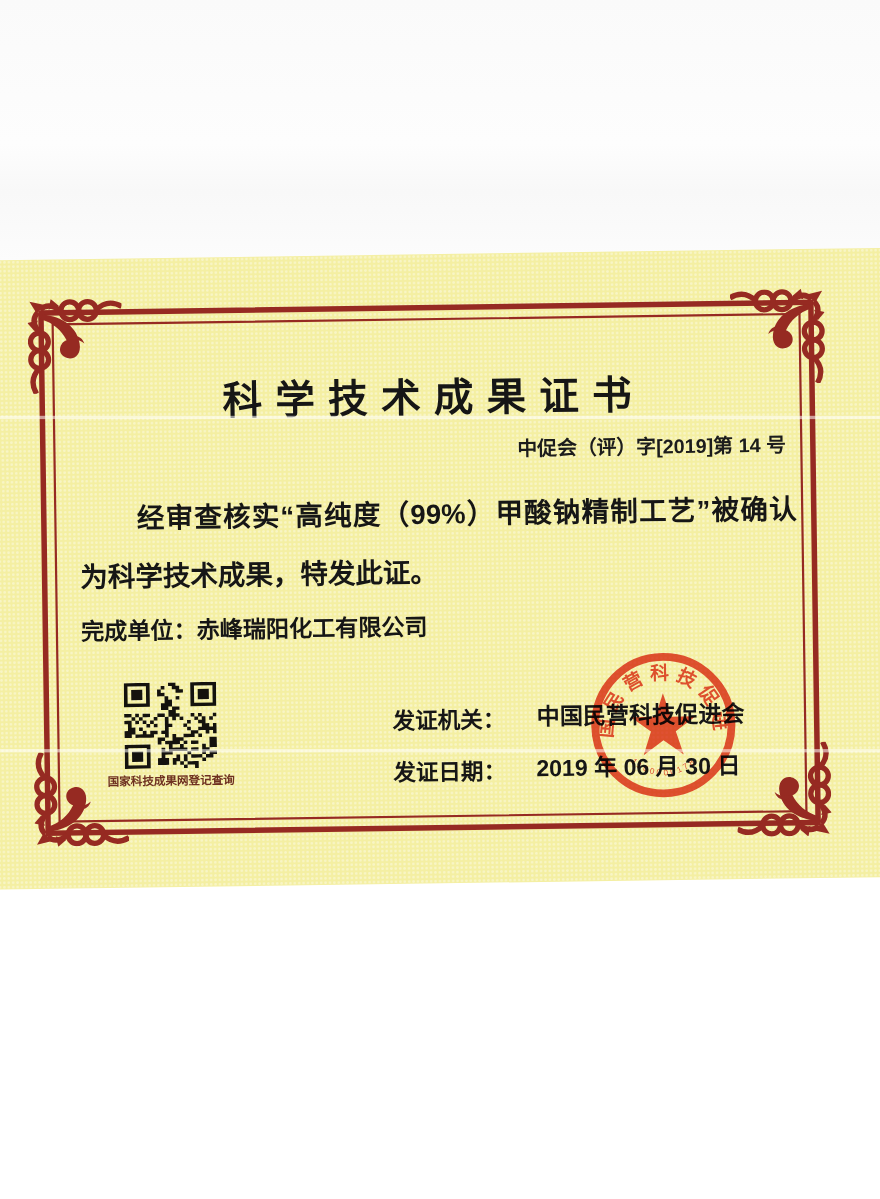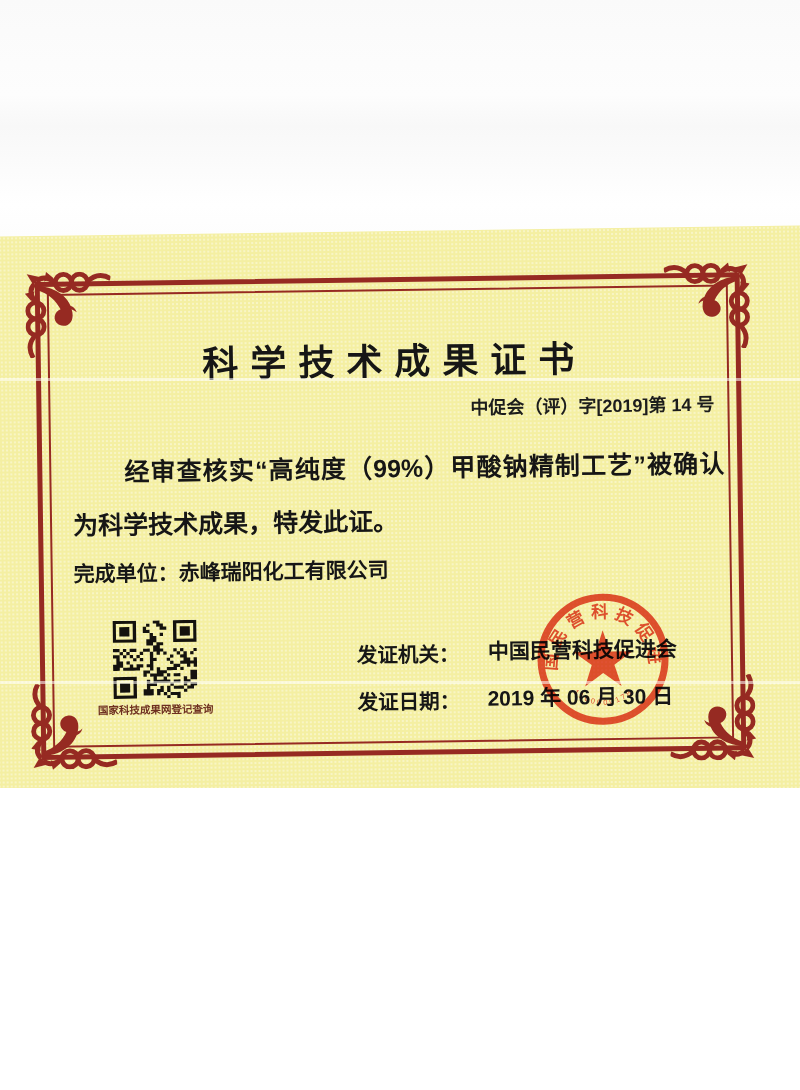--- a/index.html
+++ b/index.html
@@ -2,21 +2,21 @@
 <html lang="zh-CN"><head>
 <meta charset="utf-8">
 <style>
   html,body{margin:0;padding:0;}
   body{
     width:800px;height:1090px;
     font-family:"Liberation Sans","DejaVu Sans",sans-serif;
     background:#ffffff;
   }
   .page{
-    position:relative;width:800px;height:788px;overflow:hidden;
+    position:relative;width:800px;height:1090px;overflow:hidden;
     background:linear-gradient(180deg,#fafafa 0%,#fdfdfd 12%,#f8f8f8 16%,#ffffff 26%,#f9f9f9 38%,#ffffff 48%,#ffffff 100%);
   }
   
   .sheet{
     position:absolute;left:-10px;top:231px;width:820px;height:572px;
     background-color:#f4efa2;
     background-image:radial-gradient(rgba(255,255,255,.38) 1px,transparent 1.35px);
     background-size:4px 4px;
     transform:rotate(-0.8deg);
     transform-origin:50% 50%;

